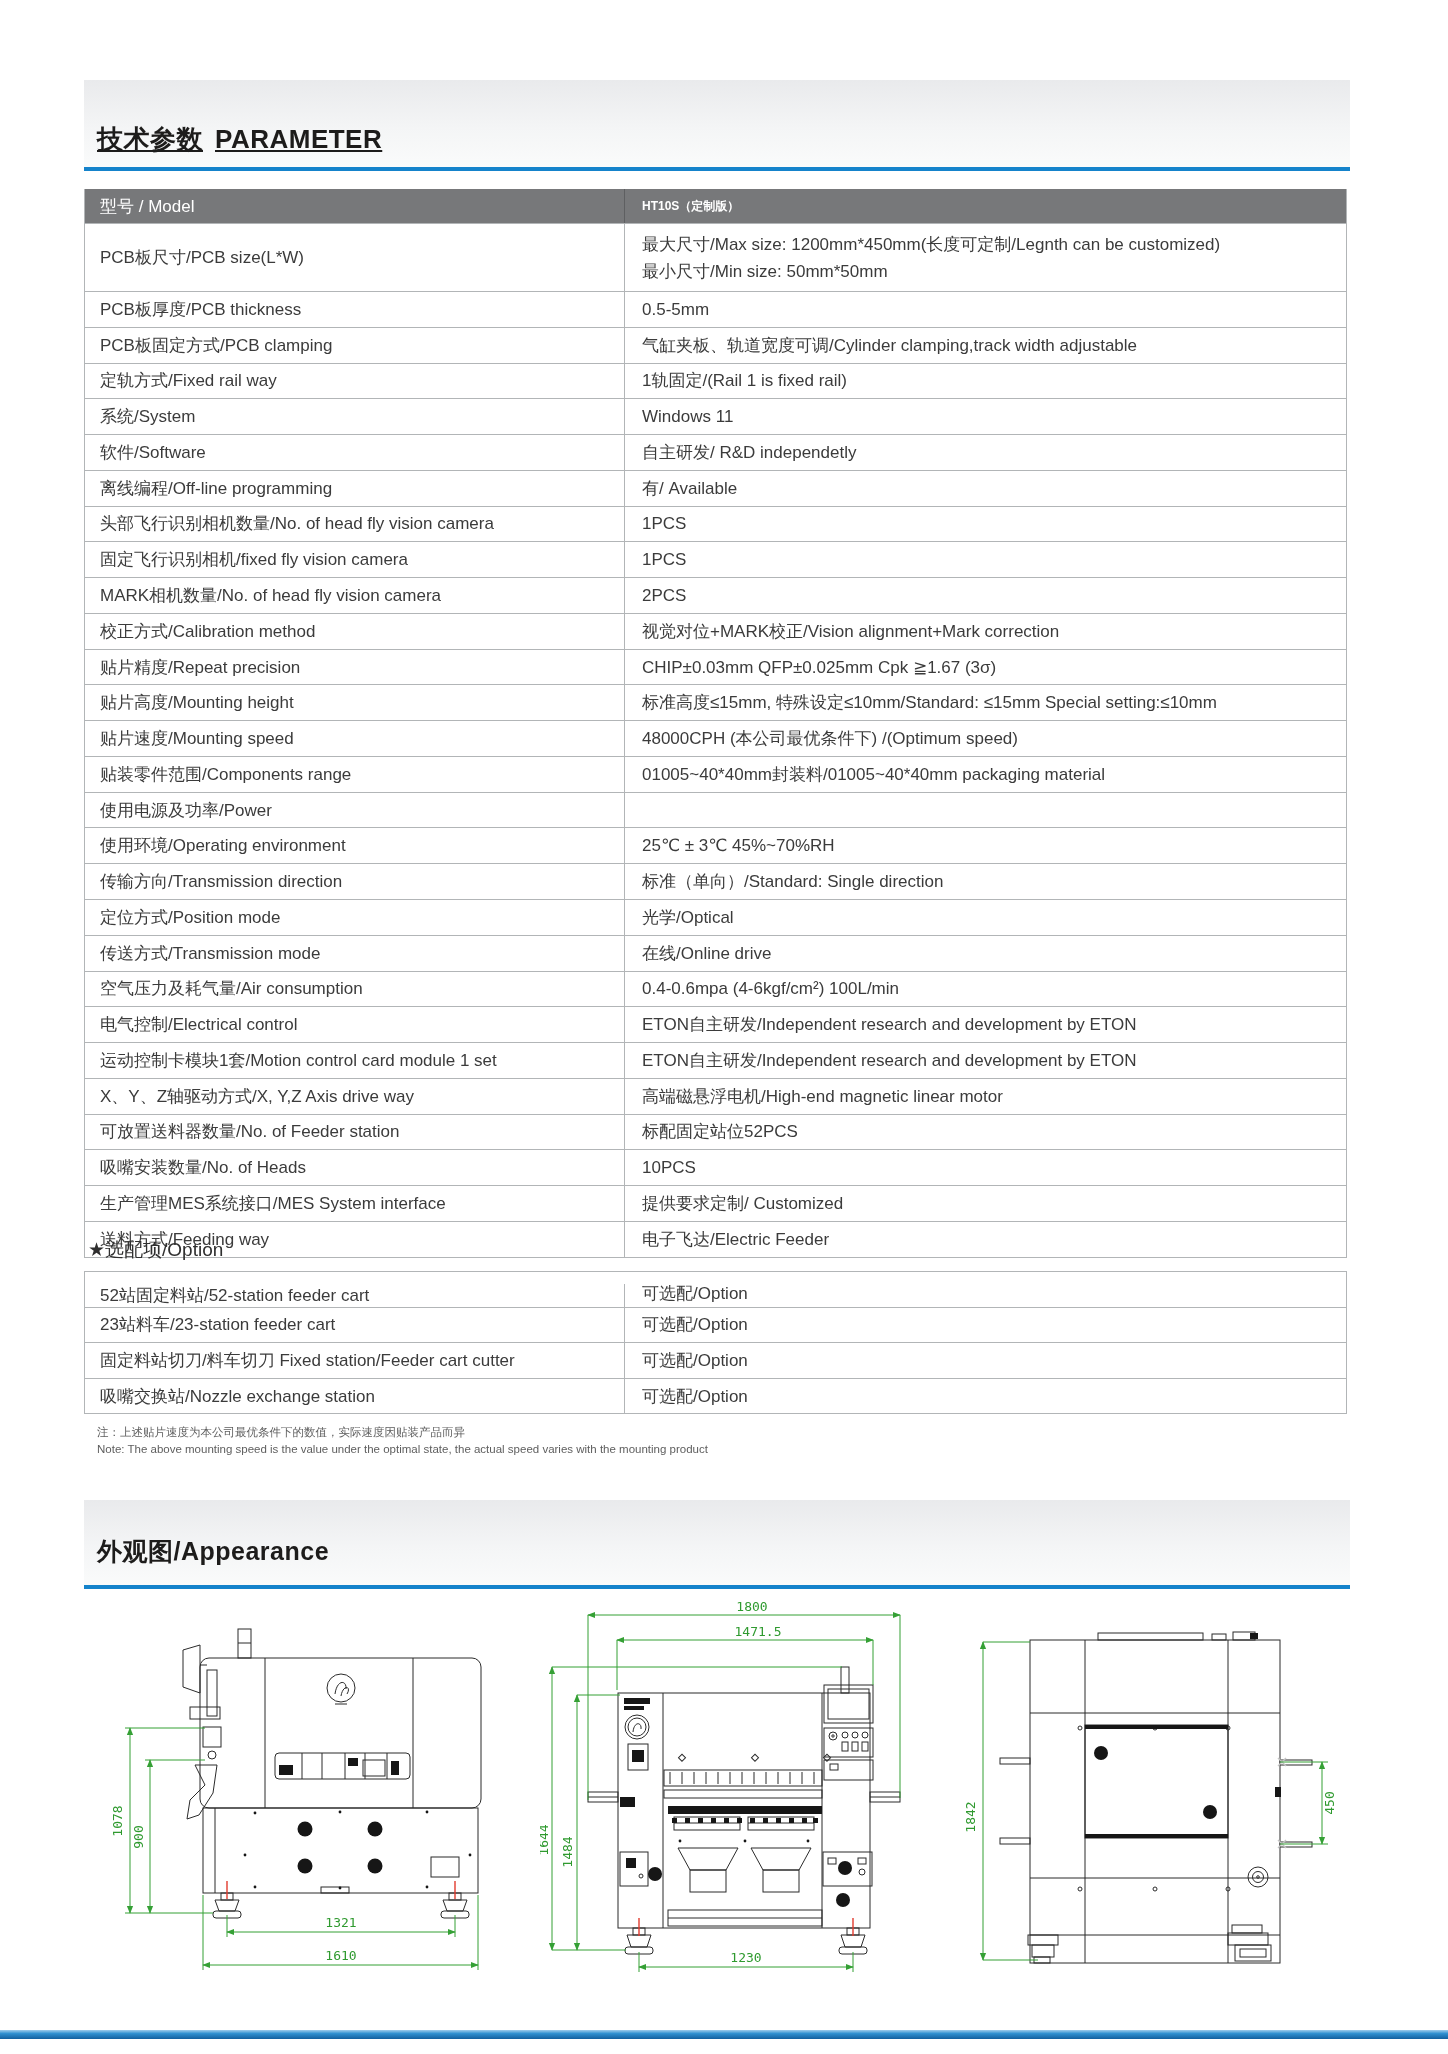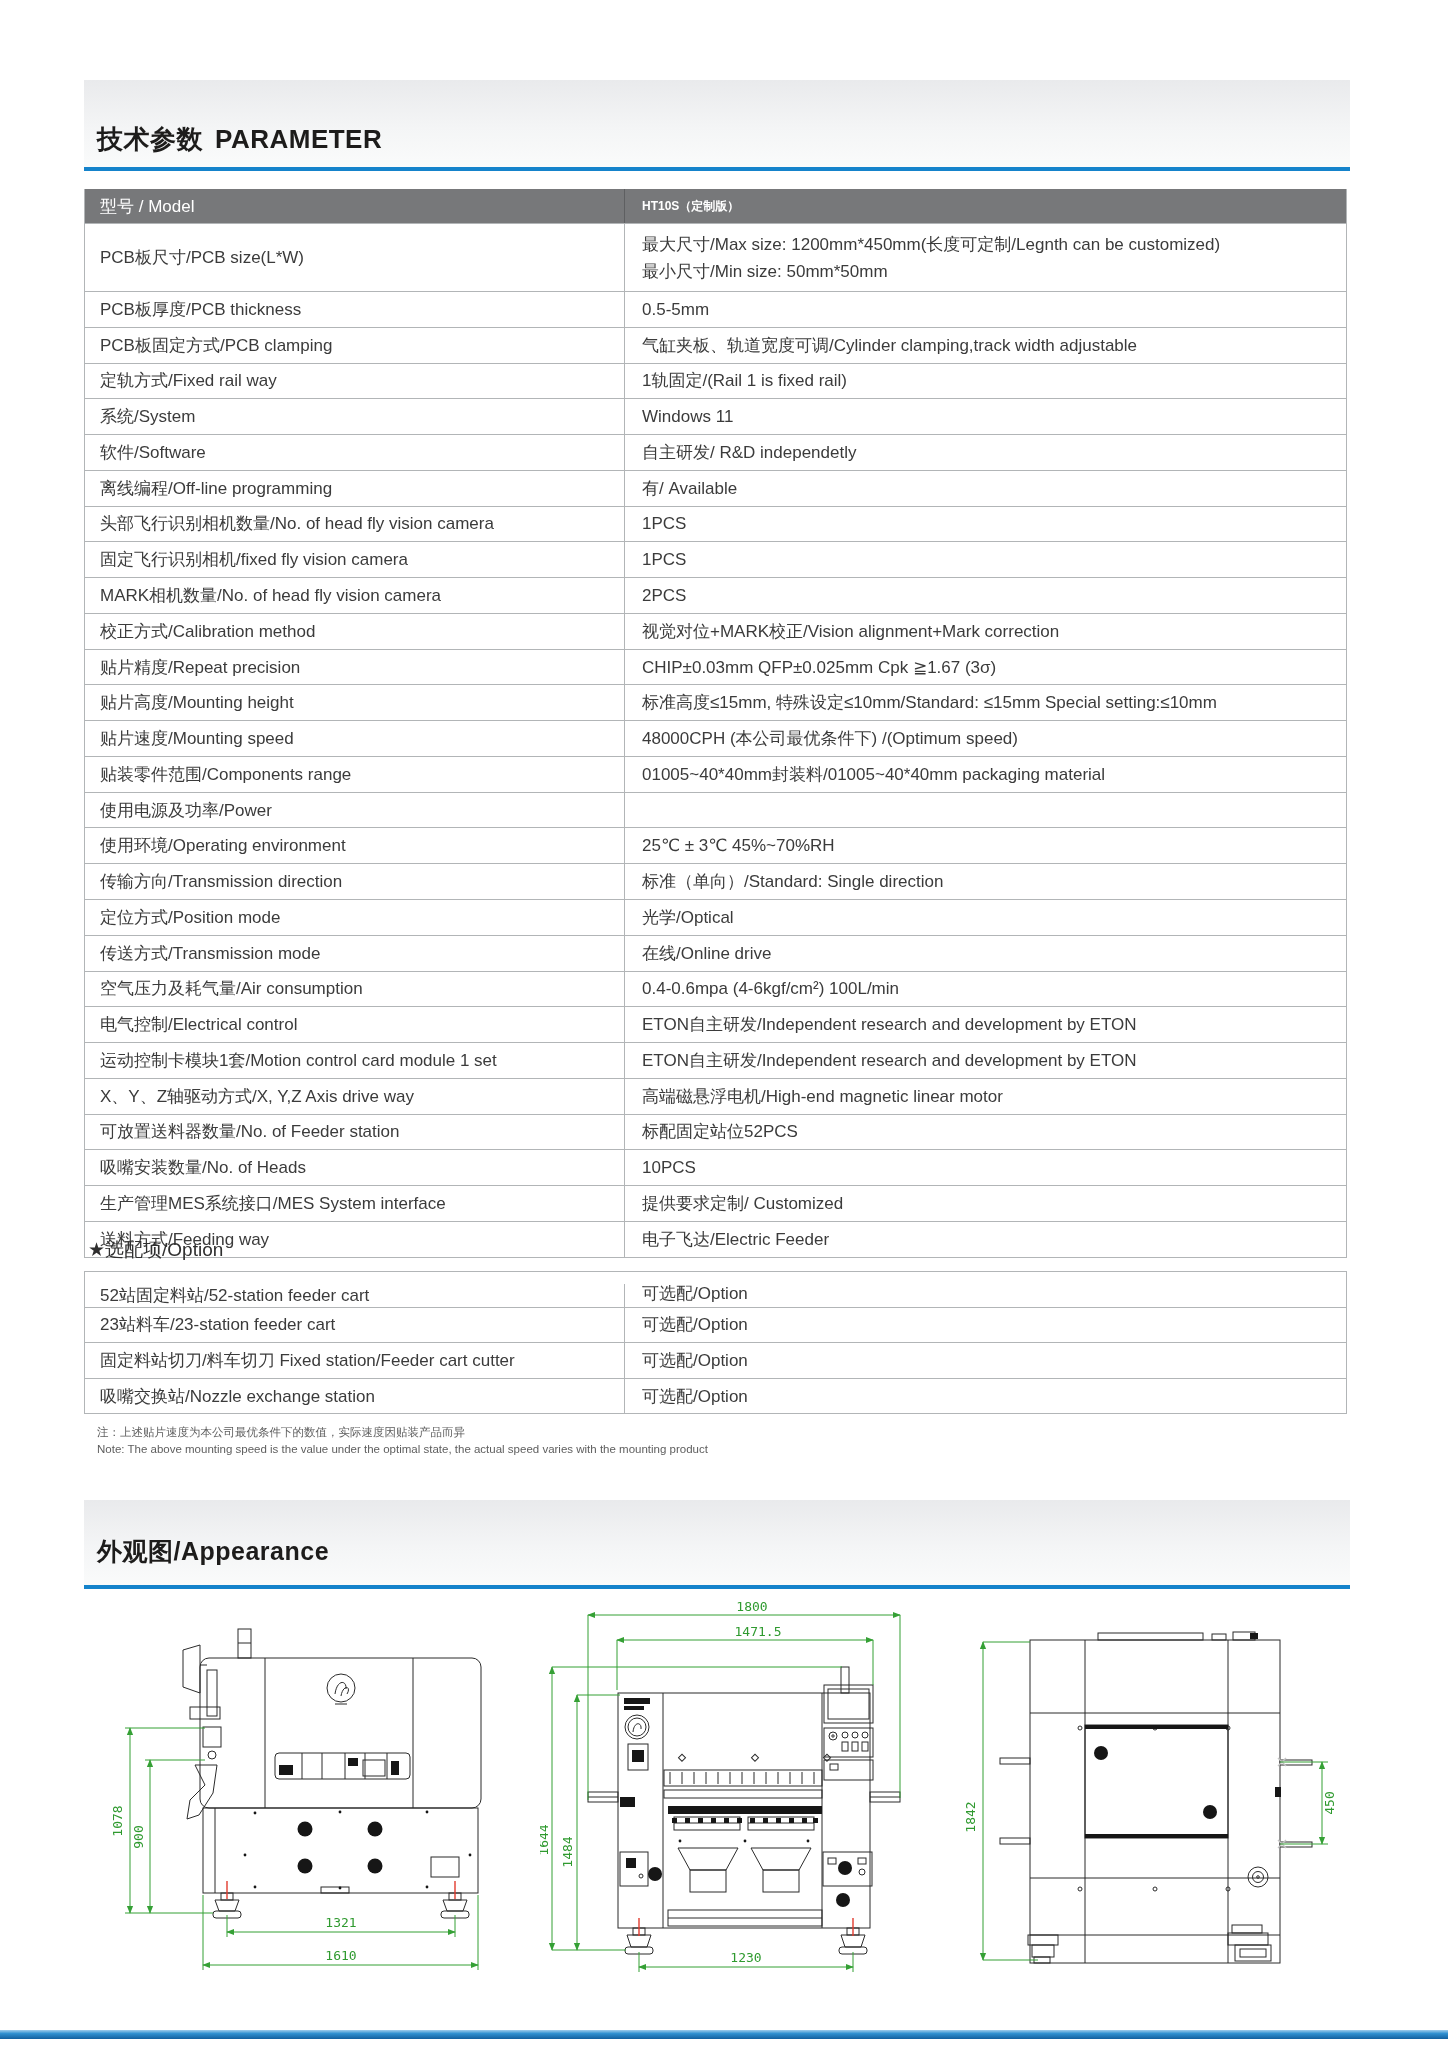--- a/index.html
+++ b/index.html
@@ -6,21 +6,21 @@
   .page{position:relative;width:1448px;height:2054px;background:#ffffff;overflow:hidden;
         font-family:"Liberation Sans","DejaVu Sans",sans-serif;color:#3b3b3b;}
   
   .band{position:absolute;left:84px;width:1266px;background:linear-gradient(180deg,#e9eaec 0%,#f4f5f6 55%,#fafbfb 100%);}
   .band1{top:80px;height:87px;}
   .band2{top:1500px;height:85px;}
   .accent-line{position:absolute;left:84px;width:1266px;height:4px;background:#1583cb;}
   .accent-line1{top:167px;}
   .accent-line2{top:1585px;}
   .sec-title{position:absolute;left:97px;font-size:26px;font-weight:bold;color:#1d1c1b;letter-spacing:.5px;white-space:nowrap;}
-  .sec-title1{top:122px;}
+  .sec-title1{top:122px;text-decoration:underline;}
   .sec-title2{top:1535px;font-size:25px;}
   .sec-title .zh{margin-right:12px;}
   
   .ptable{position:absolute;left:84px;top:189px;width:1263px;border:1px solid #b2b5b7;border-top:none;box-sizing:border-box;}
   .thead{display:flex;height:34px;background:#77787a;color:#ffffff;align-items:center;}
   .thead .c1{width:540px;box-sizing:border-box;padding-left:15px;font-size:17px;border-right:1px solid #5e5f61;height:100%;display:flex;align-items:center;}
   .thead .c2{flex:1;padding-left:17px;font-size:12px;font-weight:bold;display:flex;align-items:center;height:100%;text-align:center;}
   .prow{display:flex;height:34.78px;border-top:1px solid #b2b5b7;align-items:stretch;background:#fff;}
   .prow.tall{height:67px;}
   .prow .c1{width:540px;box-sizing:border-box;padding-left:15px;font-size:17px;border-right:1px solid #b2b5b7;display:flex;align-items:center;white-space:nowrap;}

